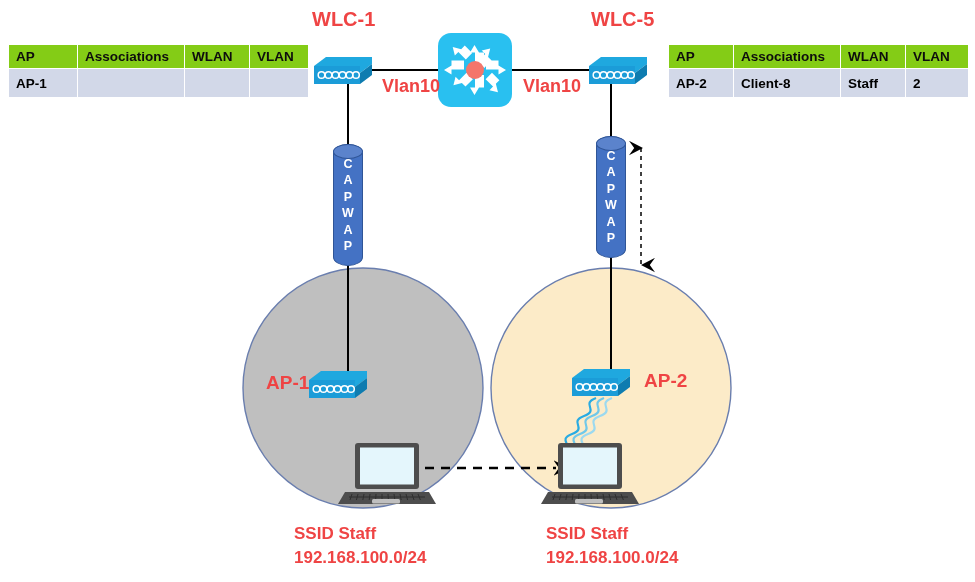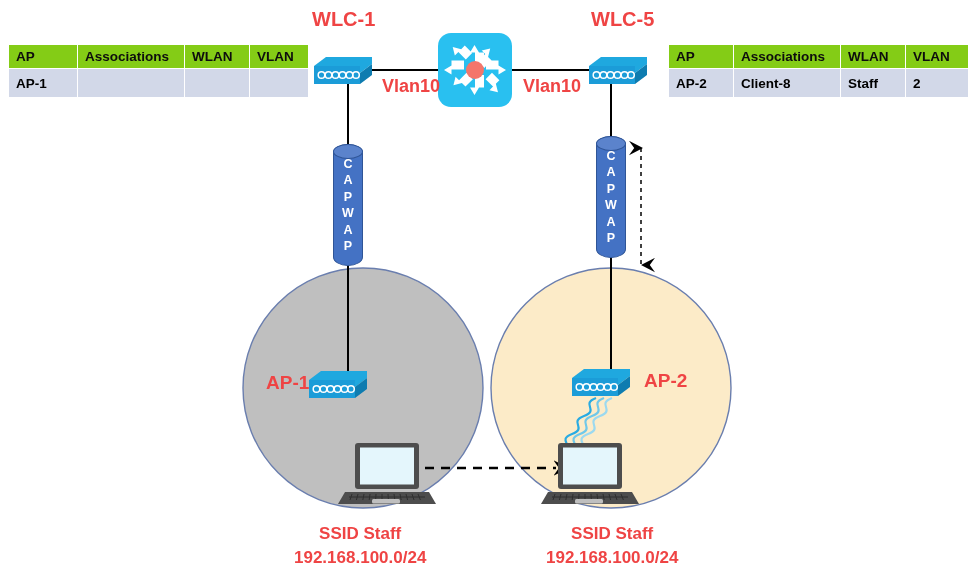--- a/index.html
+++ b/index.html
@@ -23,21 +23,21 @@
   #tbl-right th.c1,#tbl-right td.c1{width:50px;}
   #tbl-right th.c2,#tbl-right td.c2{width:92px;}
   #tbl-right th.c3,#tbl-right td.c3{width:50px;}
   #tbl-right th.c4,#tbl-right td.c4{width:48px;}
 
   
   .lbl{position:absolute;font-weight:bold;color:#ef4444;white-space:nowrap;}
   .lbl-wlc{font-size:20px;}
   .lbl-vlan{font-size:18px;}
   .lbl-ap{font-size:19px;}
-  .lbl-ssid{font-size:17px;line-height:24px;text-align:center;}
+  .lbl-ssid{font-size:17px;line-height:24px;text-align:left;}
 
   
   #canvas{position:absolute;left:0;top:0;width:975px;height:582px;}
 
   
   .capwap{
     position:absolute;width:30px;
     background:#4472C4;
     border:1px solid #2F5597;
     border-radius:15px/9px;

